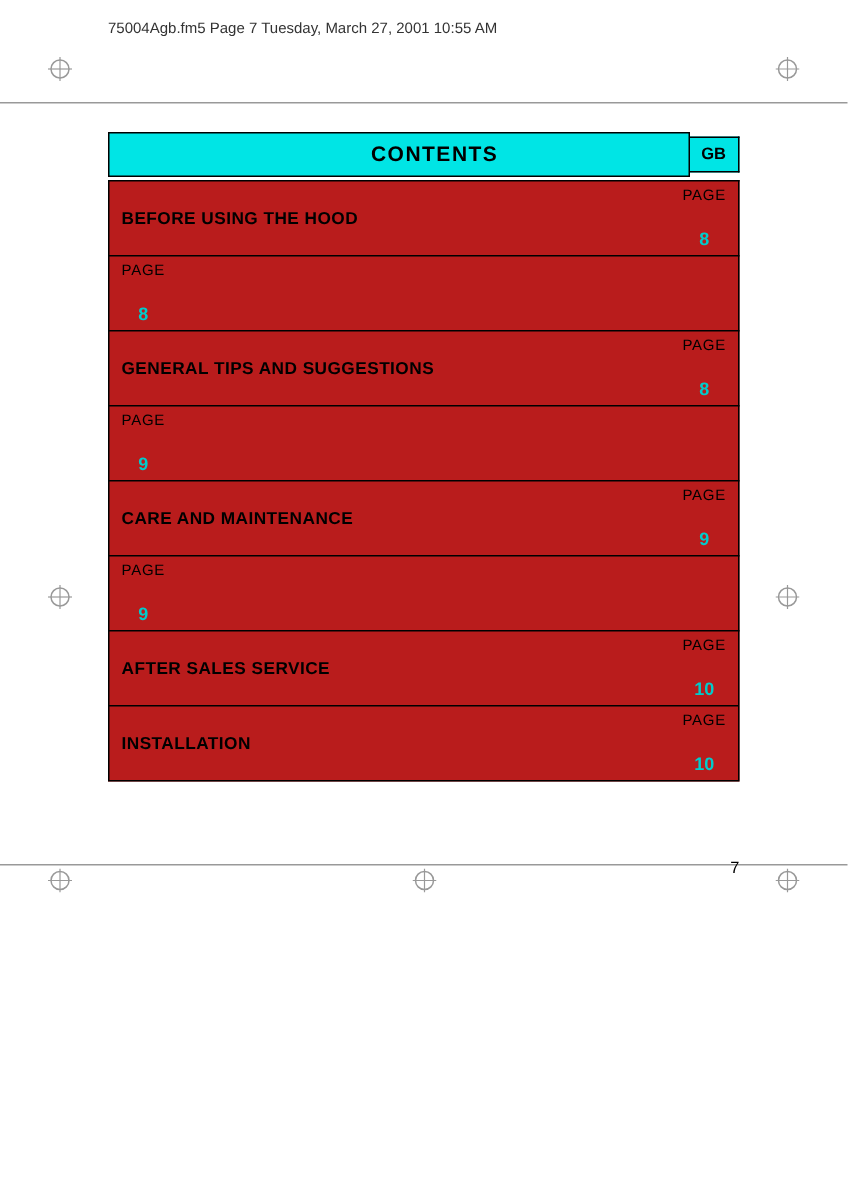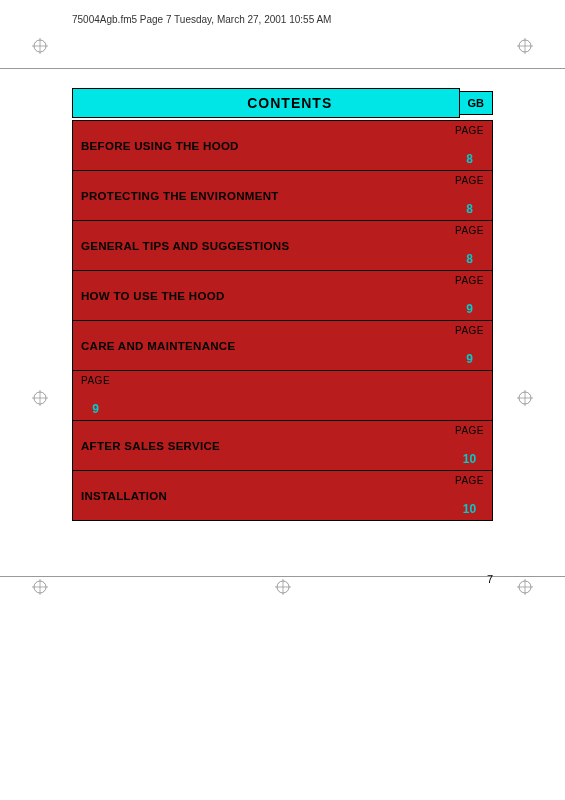--- a/index.html
+++ b/index.html
@@ -256,35 +256,33 @@
     <div>
 
       <div class="toc-row">
         <span class="toc-label">BEFORE USING THE HOOD</span>
         <span class="toc-page">
           <span class="page-word">PAGE</span>&nbsp;<span class="page-num">8</span>
         </span>
       </div>
 
       <div class="toc-row">
-        <span class="toc-label">PROTECTING THE ENVIRONMENT</span>
         <span class="toc-page">
           <span class="page-word">PAGE</span>&nbsp;<span class="page-num">8</span>
         </span>
       </div>
 
       <div class="toc-row">
         <span class="toc-label">GENERAL TIPS AND SUGGESTIONS</span>
         <span class="toc-page">
           <span class="page-word">PAGE</span>&nbsp;<span class="page-num">8</span>
         </span>
       </div>
 
       <div class="toc-row">
-        <span class="toc-label">HOW TO USE THE HOOD</span>
         <span class="toc-page">
           <span class="page-word">PAGE</span>&nbsp;<span class="page-num">9</span>
         </span>
       </div>
 
       <div class="toc-row">
         <span class="toc-label">CARE AND MAINTENANCE</span>
         <span class="toc-page">
           <span class="page-word">PAGE</span>&nbsp;<span class="page-num">9</span>
         </span>

